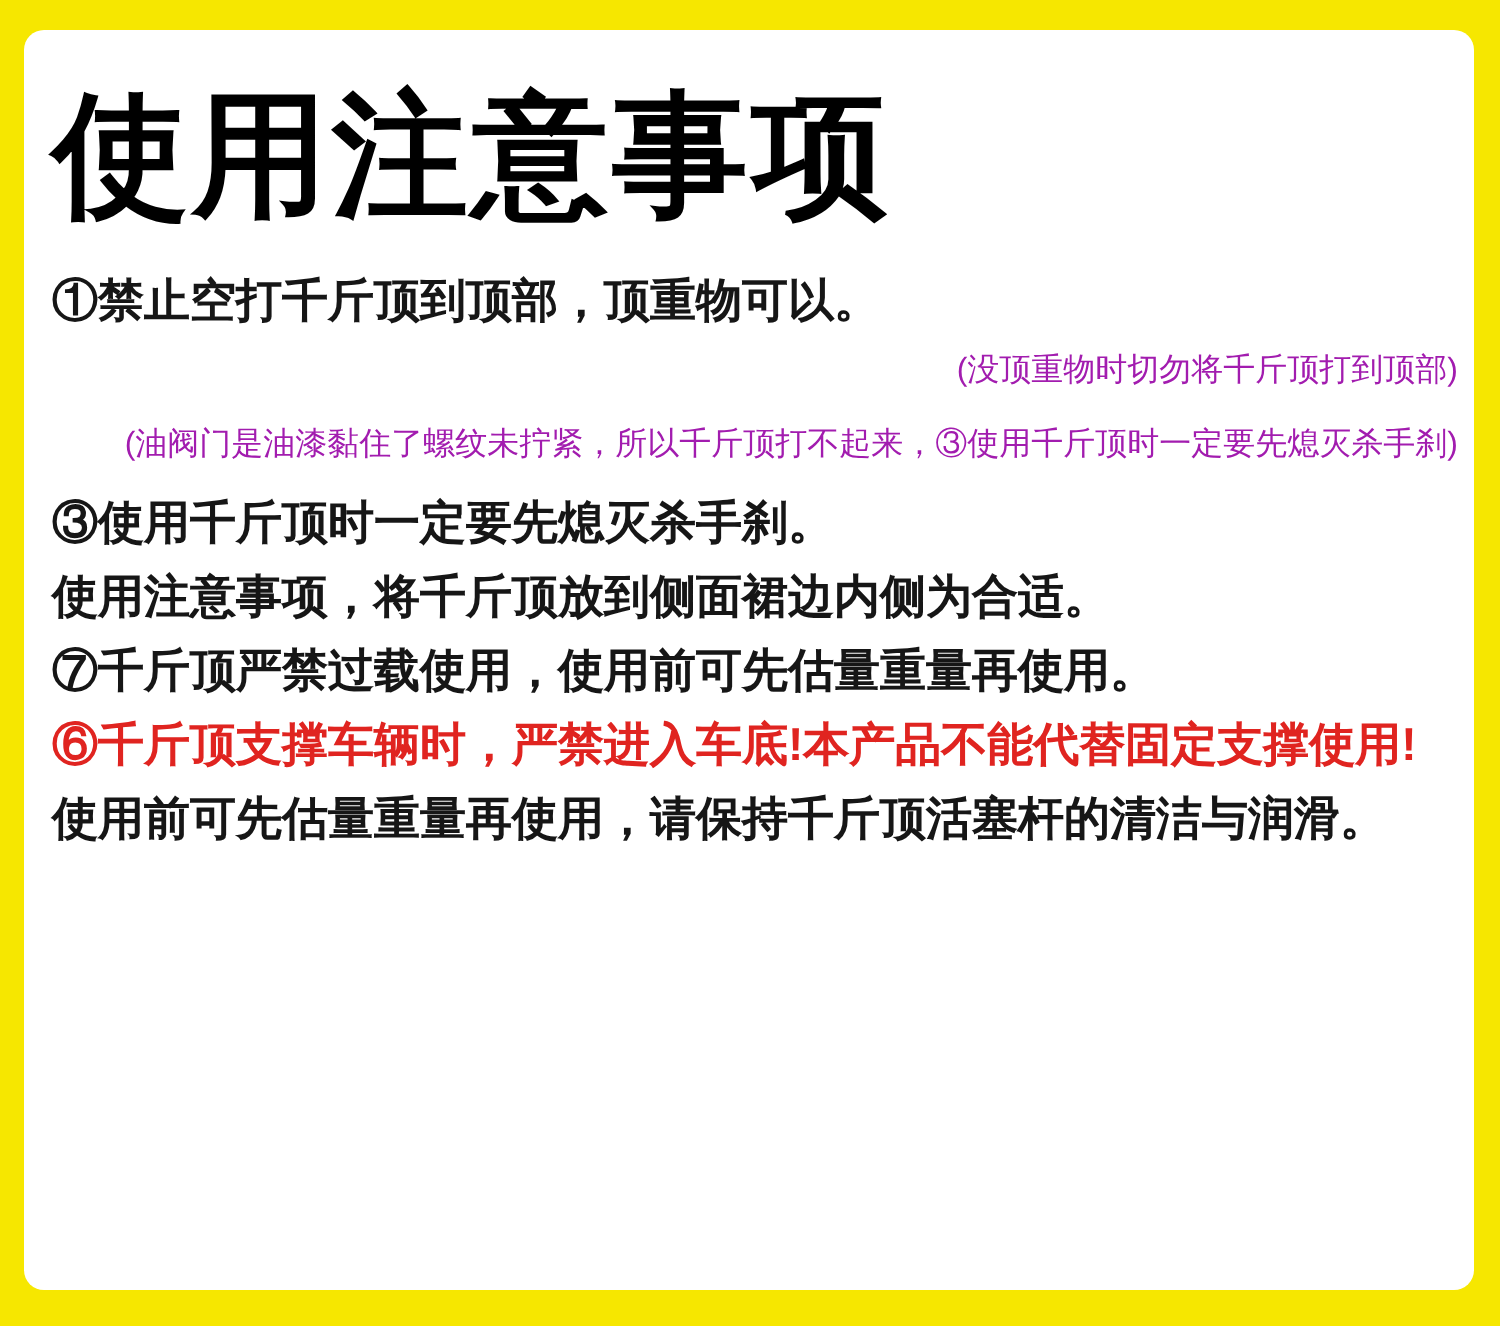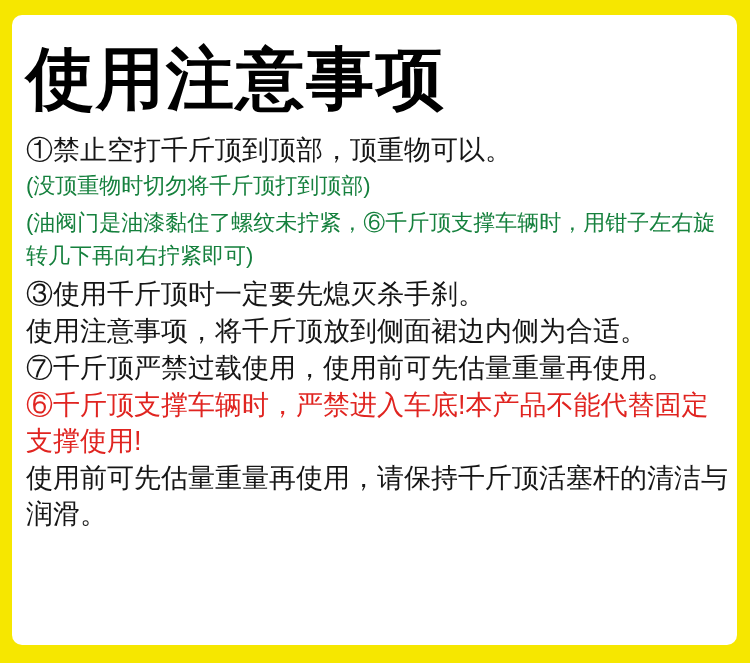--- a/index.html
+++ b/index.html
@@ -26,47 +26,48 @@
   .title {
     font-size: 68px;
     font-weight: 900;
     letter-spacing: 2px;
     line-height: 74px;
     color: #000;
     margin: 26px 0 17px 0;
     white-space: nowrap;
   }
   .item {
-    font-size: 27px;
-    font-weight: 400;
+    font-size: 23px;
+    font-weight: 700;
     line-height: 36px;
     color: var(--text-black);
     margin: 0 0 1px 0;
   }
   .note {
-    font-size: 22px;
+    font-size: 16px;
     font-weight: 400;
     line-height: 33px;
-    color: #15803d;
+    color: #a21caf;
     margin: 1px 0 4px 0;
+    text-align: right;
   }
   .warning {
     color: var(--warning-red);
   }
 </style>
 </head>
 <body>
 
 <div class="panel">
   <h1 class="title">使用注意事项</h1>
 
   <p class="item">①禁止空打千斤顶到顶部，顶重物可以。</p>
   <p class="note">(没顶重物时切勿将千斤顶打到顶部)</p>
 
-  <p class="note">(油阀门是油漆黏住了螺纹未拧紧，⑥千斤顶支撑车辆时，用钳子左右旋转几下再向右拧紧即可)</p>
+  <p class="note">(油阀门是油漆黏住了螺纹未拧紧，所以千斤顶打不起来，③使用千斤顶时一定要先熄灭杀手刹)</p>
 
   <p class="item">③使用千斤顶时一定要先熄灭杀手刹。</p>
 
 
   <p class="item">使用注意事项，将千斤顶放到侧面裙边内侧为合适。</p>
 
   <p class="item">⑦千斤顶严禁过载使用，使用前可先估量重量再使用。</p>
 
   <p class="item warning">⑥千斤顶支撑车辆时，严禁进入车底!本产品不能代替固定支撑使用!</p>
 

